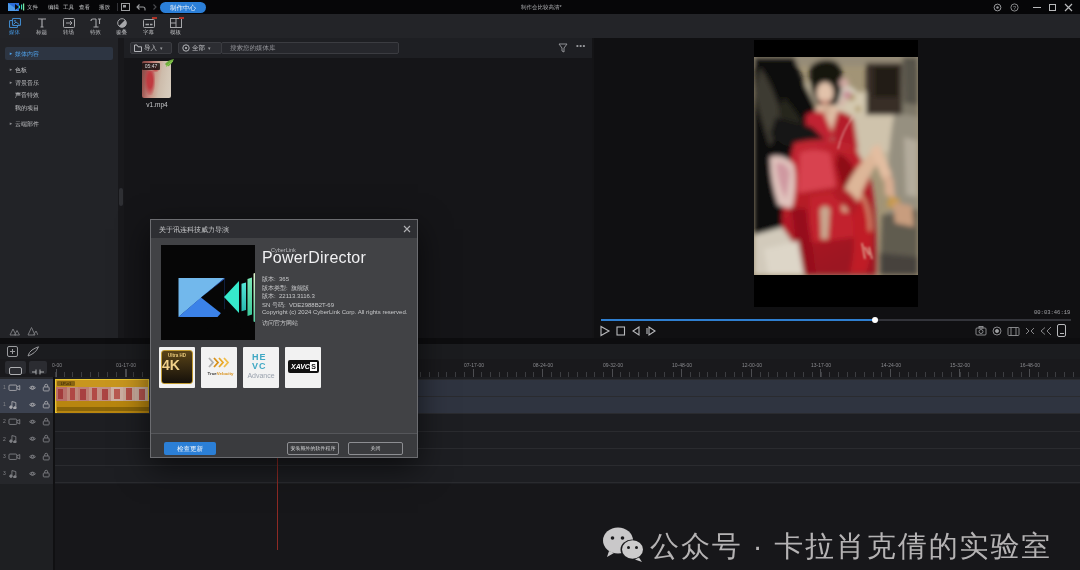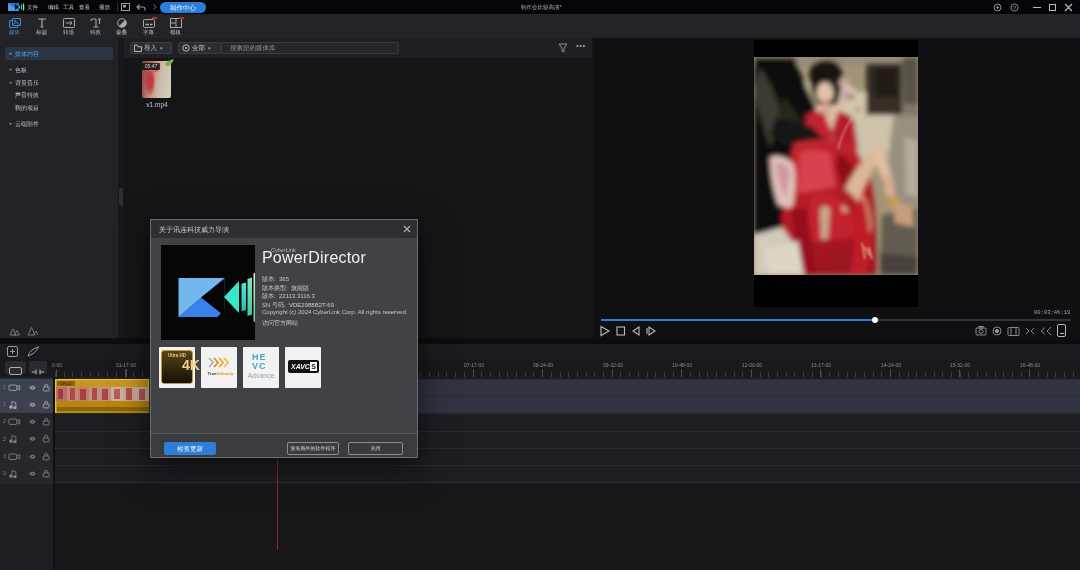--- a/index.html
+++ b/index.html
@@ -525,21 +525,21 @@
     <div class="abs dlgline" style="top:55px;">版本:&nbsp;&nbsp;365</div>
     <div class="abs dlgline" style="top:63.5px;">版本类型:&nbsp;&nbsp;旗舰版</div>
     <div class="abs dlgline" style="top:72px;">版本:&nbsp;&nbsp;22113.3116.3</div>
     <div class="abs dlgline" style="top:80.5px;">SN 号码:&nbsp;&nbsp;VDE2988B2T-69</div>
     <div class="abs dlgline" style="top:89px;">Copyright (c) 2024 CyberLink Corp. All rights reserved.</div>
     <div class="abs dlgline" style="top:98.5px;">访问官方网站</div>
 
     <div class="abs badge" style="left:8px;">
       <div class="abs" style="left:2px;top:3px;width:32px;height:34px;background:linear-gradient(180deg,#5a4418 0%,#15100a 100%);border:1.5px solid #c09a32;border-radius:3px;">
         <div style="font-size:4.5px;color:#e8c87a;text-align:center;margin-top:2px;font-weight:bold;">Ultra HD</div>
-        <div style="font-size:14px;color:#f0d08a;text-align:left;font-weight:bold;line-height:15px;padding-left:20px;">4K</div>
+        <div style="font-size:14px;color:#f0d08a;text-align:left;font-weight:bold;line-height:15px;">4K</div>
       </div>
     </div>
     <div class="abs badge" style="left:50px;">
       <svg width="36" height="41" viewBox="0 0 36 41">
         <g fill="none" stroke-width="1.8">
           <path d="M8 11 L12 15.5 L8 20" stroke="#b0b0b0"></path>
           <path d="M13 11 L17 15.5 L13 20" stroke="#d89018"></path>
           <path d="M18 11 L22 15.5 L18 20" stroke="#e8a828"></path>
           <path d="M23 11 L27 15.5 L23 20" stroke="#f0bc48"></path>
         </g>
@@ -561,14 +561,28 @@
       </div>
     </div>
 
     <div class="abs" style="left:0;top:213px;width:266px;height:24px;background:#3a3b3e;border-top:1px solid #55565a;">
       <div class="abs" style="left:13px;top:8px;width:52px;height:13px;background:#2b7fd6;border-radius:2px;color:#f2f6fa;font-size:6.5px;line-height:13px;text-align:center;">检查更新</div>
       <div class="abs dlgbtn" style="left:136px;width:52px;">安装额外的软件程序</div>
       <div class="abs dlgbtn" style="left:197px;width:55px;">关闭</div>
     </div>
   </div>
 
+  <div class="abs" id="watermark" style="left:590px;top:518px;width:490px;height:52px;">
+    <svg class="abs" style="left:11px;top:8px;" width="44" height="38" viewBox="0 0 44 38">
+      <ellipse cx="17" cy="14.5" rx="15" ry="13" fill="#c9c8c9"></ellipse>
+      <path d="M8 25 L6 31 L13 27 Z" fill="#c9c8c9"></path>
+      <circle cx="11.5" cy="12" r="1.8" fill="#1b1b1d"></circle>
+      <circle cx="21.5" cy="12" r="1.8" fill="#1b1b1d"></circle>
+      <ellipse cx="31" cy="23.5" rx="11.5" ry="10" fill="#1b1b1d"></ellipse>
+      <ellipse cx="31.5" cy="23.5" rx="10.5" ry="9.2" fill="#cccbcc"></ellipse>
+      <path d="M38 31.5 L41 36 L34 33.5 Z" fill="#cccbcc"></path>
+      <circle cx="27.5" cy="21.5" r="1.5" fill="#1b1b1d"></circle>
+      <circle cx="35.5" cy="21.5" r="1.5" fill="#1b1b1d"></circle>
+    </svg>
+    <div class="abs" style="left:60px;top:9px;font-size:29px;color:#b5b3b4;letter-spacing:1.9px;white-space:nowrap;">公众号 · 卡拉肖克倩的实验室</div>
+  </div>
 
 </div>
 
 </body></html>

